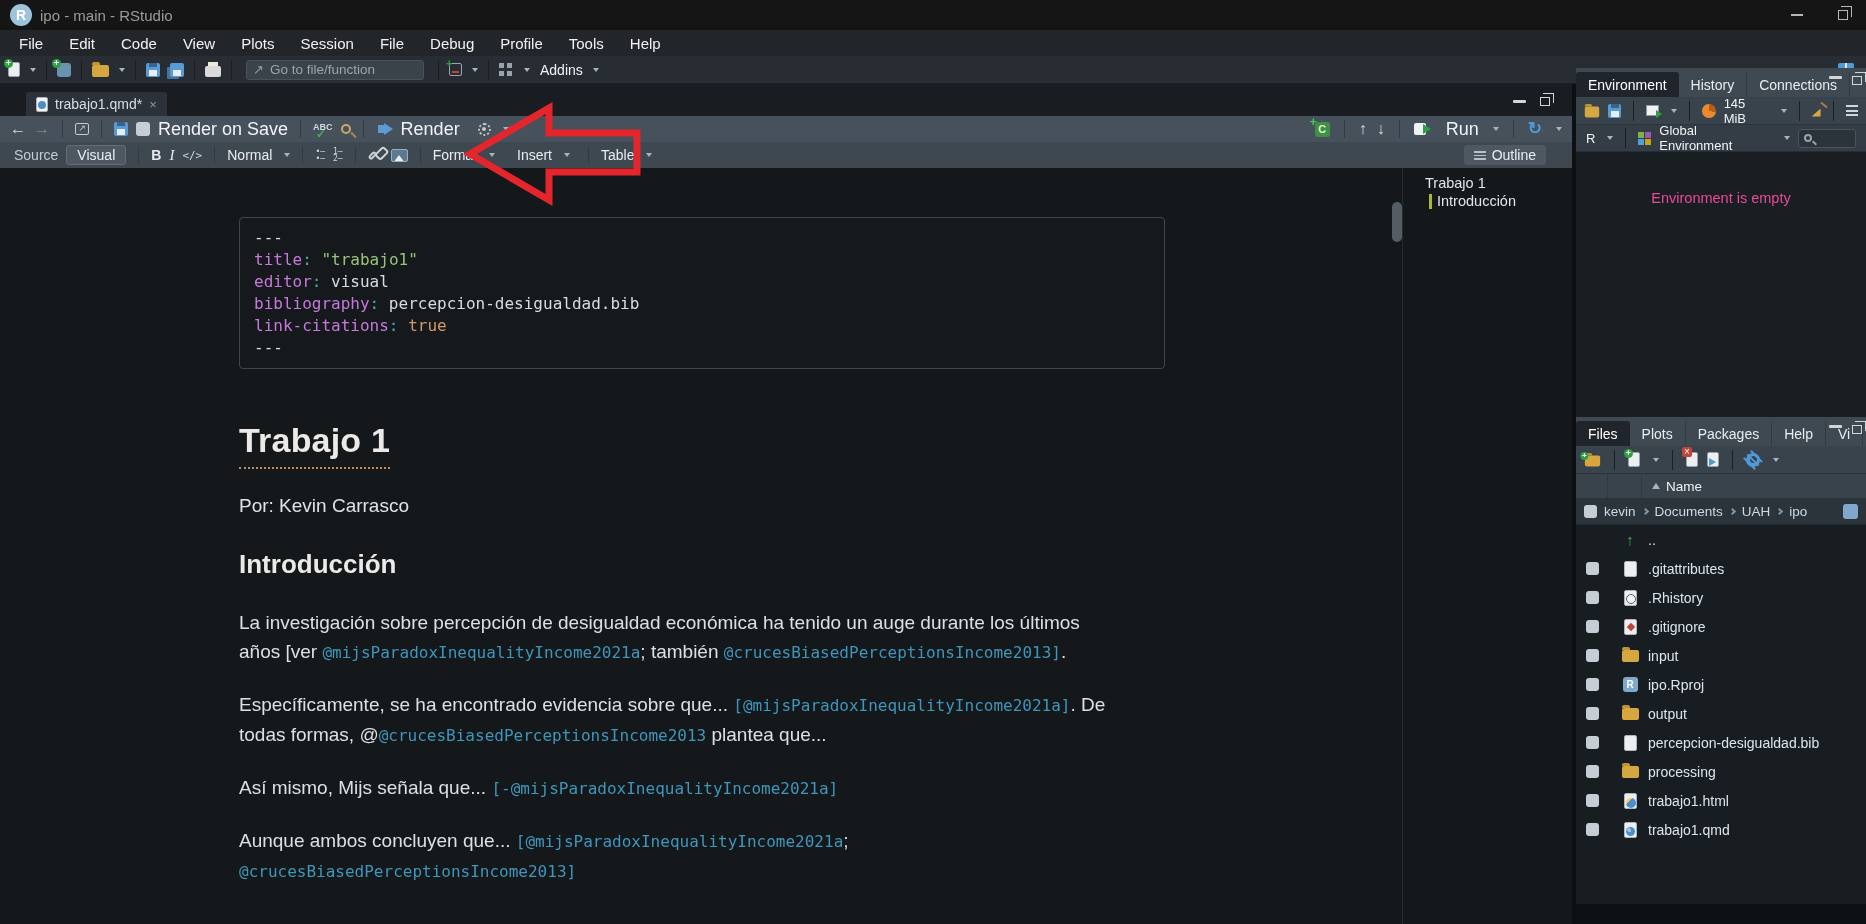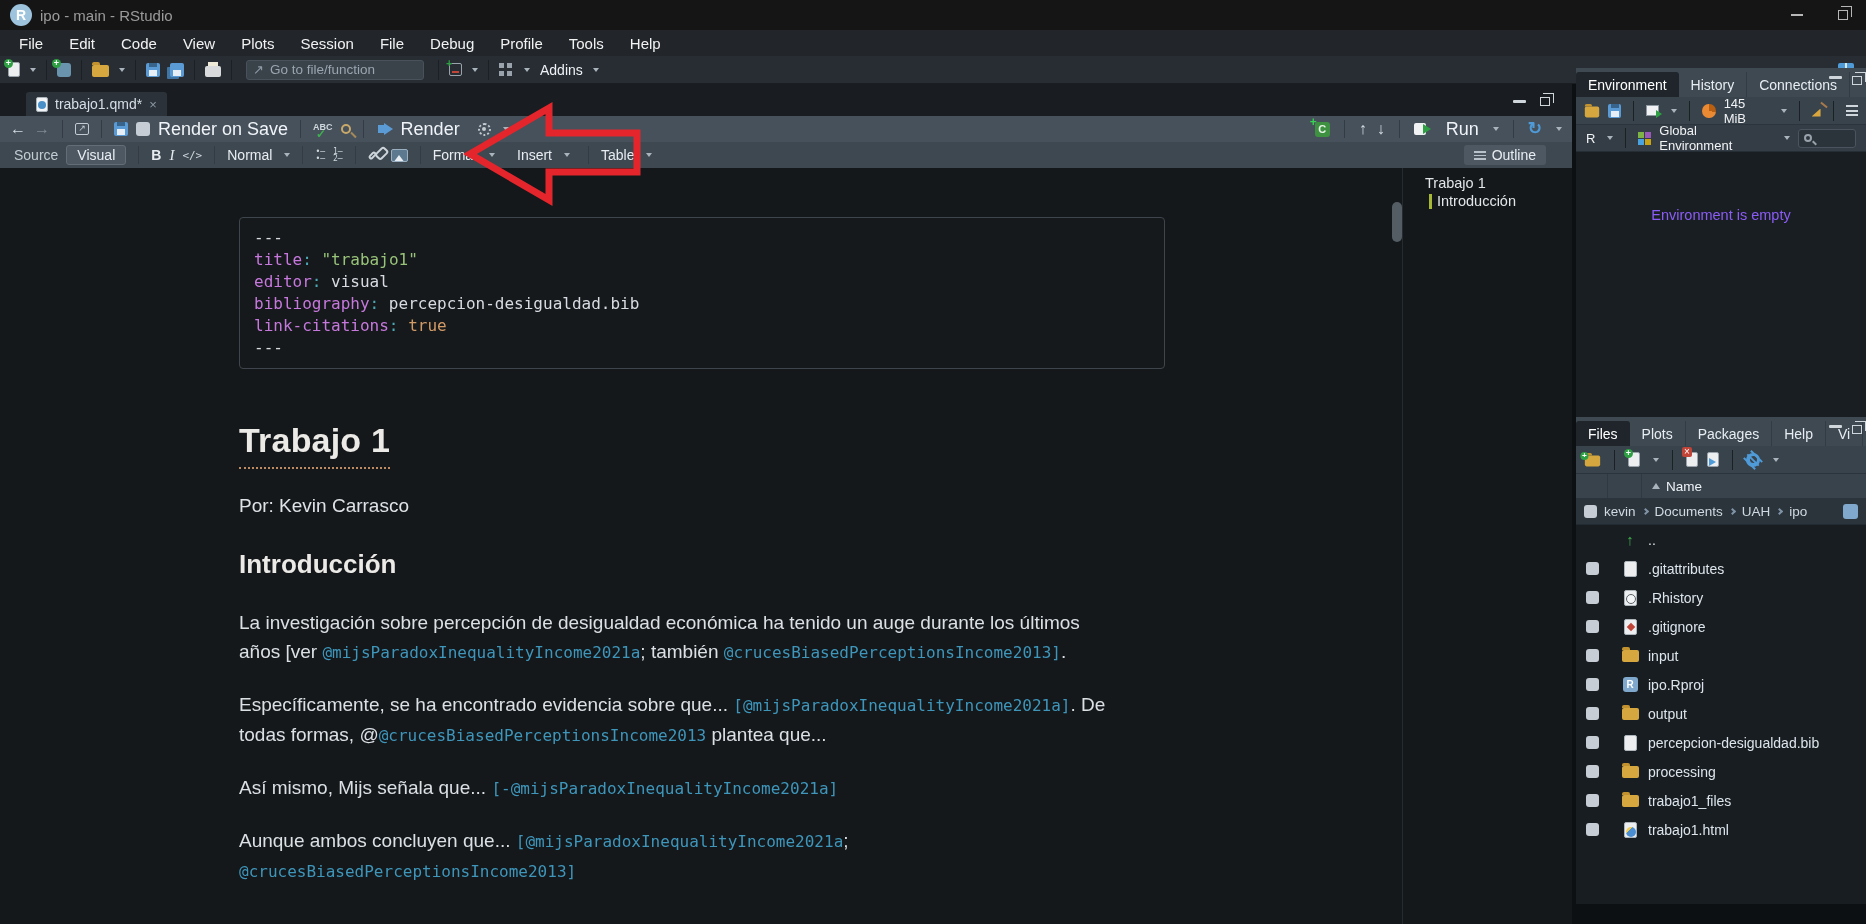--- a/index.html
+++ b/index.html
@@ -173,22 +173,22 @@
   .env-context { height:27px; background:#343d45; display:flex; align-items:center; padding:0 10px; gap:8px;
                  border-bottom:1px solid #262e35; }
   .icon-cube4 { width:13px; height:13px; position:relative; }
   .icon-cube4:before { content:""; position:absolute; left:0; top:0; width:6px; height:6px; background:#7cb342;
                        box-shadow:7px 0 0 #9b59b6, 0 7px 0 #4aa3df, 7px 7px 0 #c8a415; }
   .env-search { margin-left:auto; width:58px; height:19px; background:#2c343b; border:1px solid #4a545e;
                 border-radius:3px; display:flex; align-items:center; padding:0 5px; }
   .icon-mag-sm { width:8px; height:8px; border:2px solid #98a2ab; border-radius:50%; position:relative; }
   .icon-mag-sm:after { content:""; position:absolute; left:6px; top:6px; width:5px; height:2px; background:#98a2ab;
                        transform:rotate(45deg); }
-  #env-content { height:265px; background:#191e23; text-align:center; padding-top:55px;
-                 color:#8b5cf6; font-size:14.5px; }
+  #env-content { height:265px; background:#191e23; text-align:center; padding-top:38px;
+                 color:#ec4899; font-size:14.5px; }
 
   
   .fp-toolbar { height:28px; background:#39434c; display:flex; align-items:center; padding:0 8px; gap:9px;
                 border-bottom:1px solid #2b343c; }
   .icon-delfile { width:12px; height:15px; background:#eceef0; border:1px solid #9aa3ab; border-radius:2px; position:relative; }
   .icon-delfile:before { content:"\00d7"; position:absolute; left:-5px; top:-6px; width:10px; height:10px; background:#c04438;
                          color:#fff; font-size:10px; line-height:10px; text-align:center; border-radius:2px; }
   .icon-copyfile { width:12px; height:15px; background:#eceef0; border:1px solid #9aa3ab; border-radius:2px; position:relative; }
   .icon-copyfile:after { content:""; position:absolute; left:1px; top:5px; width:0; height:0;
                          border-top:4px solid transparent; border-bottom:4px solid transparent; border-left:7px solid #4f9bd8; }
@@ -577,31 +577,31 @@
         </div>
         <div class="frow">
           <span class="checkbox"></span>
           <span class="fico folder">
             <span class="ficofold"></span>
           </span>
           <span class="fname">processing</span>
         </div>
         <div class="frow">
           <span class="checkbox"></span>
-          <span class="fico folder">
-            <span class="ficofold"></span>
-          </span>
-          <span class="fname">trabajo1_files</span>
-        </div>
-        <div class="frow">
-          <span class="checkbox"></span>
           <span class="fico html">
             <span class="ficobase"></span>
           </span>
           <span class="fname">trabajo1.html</span>
+        </div>
+        <div class="frow">
+          <span class="checkbox"></span>
+          <span class="fico qmd">
+            <span class="ficobase"></span>
+          </span>
+          <span class="fname">trabajo1.qmd</span>
         </div>
       </div>
   </div>
 </div>
 
 <svg id="annotation-arrow" width="700" height="260" viewBox="0 0 700 260">
   <polygon points="470,154 549,108 549,133 637,133 637,172 549,172 549,200" fill="none" stroke="#e4262c" stroke-width="7" stroke-linejoin="miter"></polygon>
 </svg>
 
 </body></html>

